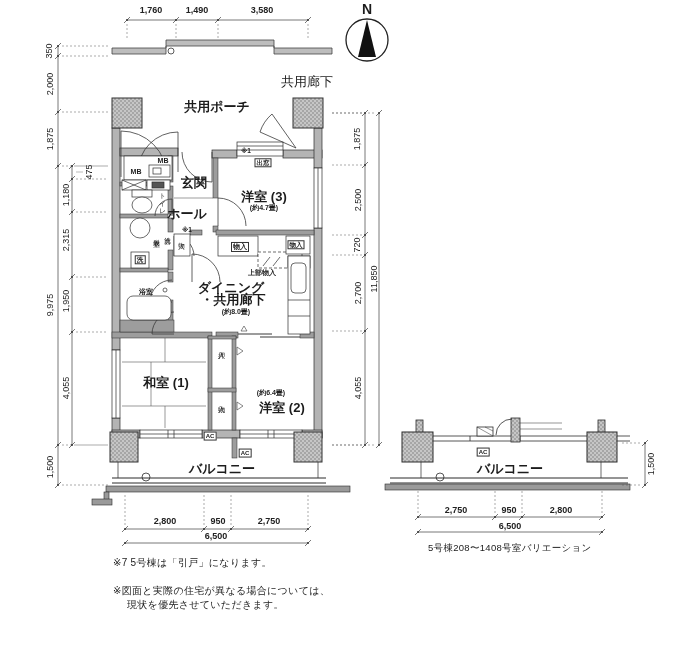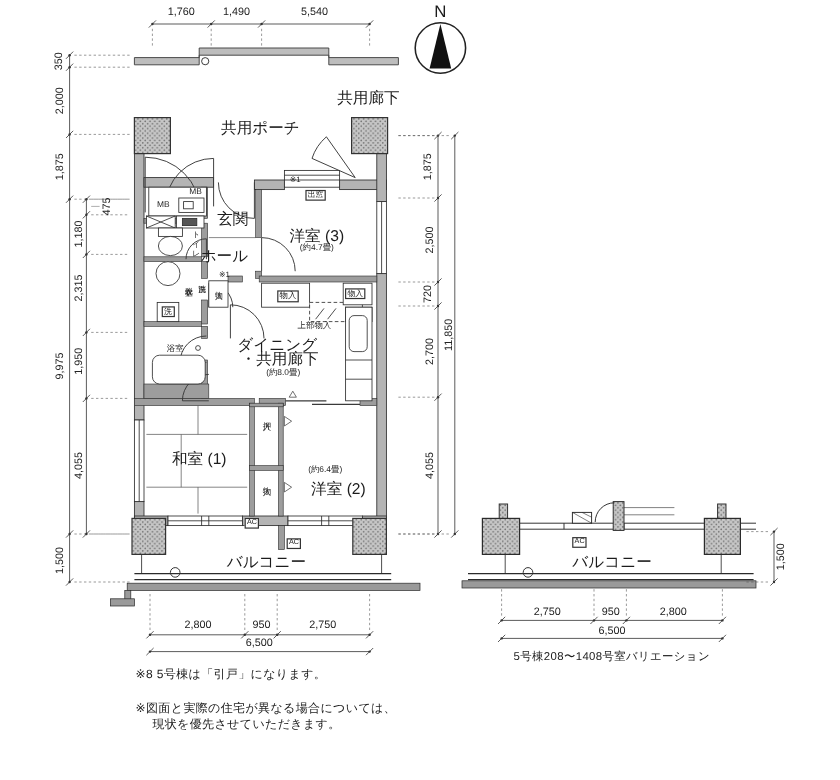--- a/index.html
+++ b/index.html
@@ -1,20 +1,20 @@
 <!DOCTYPE html>
 <html><head>
 <meta charset="utf-8">
 <style>
   html,body{margin:0;padding:0;background:#fff;}
   #stage{position:relative;width:700px;height:650px;background:#fff;overflow:hidden;
          font-family:"Liberation Sans","DejaVu Sans",sans-serif;color:#222;}
   svg{position:absolute;left:0;top:0;}
   .lbl{position:absolute;white-space:nowrap;color:#1c1c1c;line-height:1;}
-  .c{transform:translate(-50%,-50%);}
+  .c{transform:translate(-50%,-50%);font-weight:bold;}
   .cr{transform:translate(-50%,-50%) rotate(-90deg);}
   .vt{writing-mode:vertical-rl;text-orientation:upright;letter-spacing:0.5px;}
   .bx{border:1px solid #333;background:#fff;padding:0px 1px;line-height:1.15;}
   .dim{font-size:9px;color:#222;}
   .rm{font-size:13px;}
   .sm{font-size:7px;}
   .xs{font-size:6.5px;}
   .nt{font-size:10px;letter-spacing:0.3px;}
   .north-n{font-size:14px;}
 </style>
@@ -375,21 +375,21 @@
 <div class="lbl sm vt" style="left:218px;top:400px;">物入</div>
 <div class="lbl rm c" style="left:166px;top:382px;">和室 (1)</div>
 <div class="lbl rm c" style="left:282px;top:381px;margin-top:26px;">洋室 (2)</div>
 <div class="lbl sm c" style="left:271px;top:392px;">(約6.4畳)</div>
 <div class="lbl bx c" style="left:210px;top:436px;font-size:6px;">AC</div>
 <div class="lbl bx c" style="left:245px;top:453px;font-size:6px;">AC</div>
 <div class="lbl rm c" style="left:222px;top:468px;">バルコニー</div>
 
 <div class="lbl dim c" style="left:151px;top:10px;">1,760</div>
 <div class="lbl dim c" style="left:197px;top:10px;">1,490</div>
-<div class="lbl dim c" style="left:262px;top:10px;">5,540</div>
+<div class="lbl dim c" style="left:262px;top:10px;">3,580</div>
 
 <div class="lbl dim cr" style="left:49px;top:51px;">350</div>
 <div class="lbl dim cr" style="left:50px;top:84px;">2,000</div>
 <div class="lbl dim cr" style="left:50px;top:139px;">1,875</div>
 <div class="lbl dim cr" style="left:50px;top:305px;">9,975</div>
 <div class="lbl dim cr" style="left:50px;top:467px;">1,500</div>
 
 <div class="lbl dim cr" style="left:89px;top:172px;">475</div>
 <div class="lbl dim cr" style="left:66px;top:195px;">1,180</div>
 <div class="lbl dim cr" style="left:66px;top:240px;">2,315</div>
@@ -410,17 +410,17 @@
 
 <div class="lbl rm c" style="left:510px;top:468px;">バルコニー</div>
 <div class="lbl bx c" style="left:483px;top:452px;font-size:6px;">AC</div>
 <div class="lbl dim c" style="left:456px;top:510px;">2,750</div>
 <div class="lbl dim c" style="left:509px;top:510px;">950</div>
 <div class="lbl dim c" style="left:561px;top:510px;">2,800</div>
 <div class="lbl dim c" style="left:510px;top:526px;">6,500</div>
 <div class="lbl dim cr" style="left:651px;top:464px;">1,500</div>
 <div class="lbl nt" style="left:428px;top:543px;font-size:9.5px;">5号棟208〜1408号室バリエーション</div>
 
-<div class="lbl nt" style="left:113px;top:558px;">※8 5号棟は「引戸」になります。</div>
+<div class="lbl nt" style="left:113px;top:558px;">※7 5号棟は「引戸」になります。</div>
 <div class="lbl nt" style="left:113px;top:586px;">※図面と実際の住宅が異なる場合については、</div>
 <div class="lbl nt" style="left:127px;top:600px;">現状を優先させていただきます。</div>
 
 </div>
 
 </body></html>

